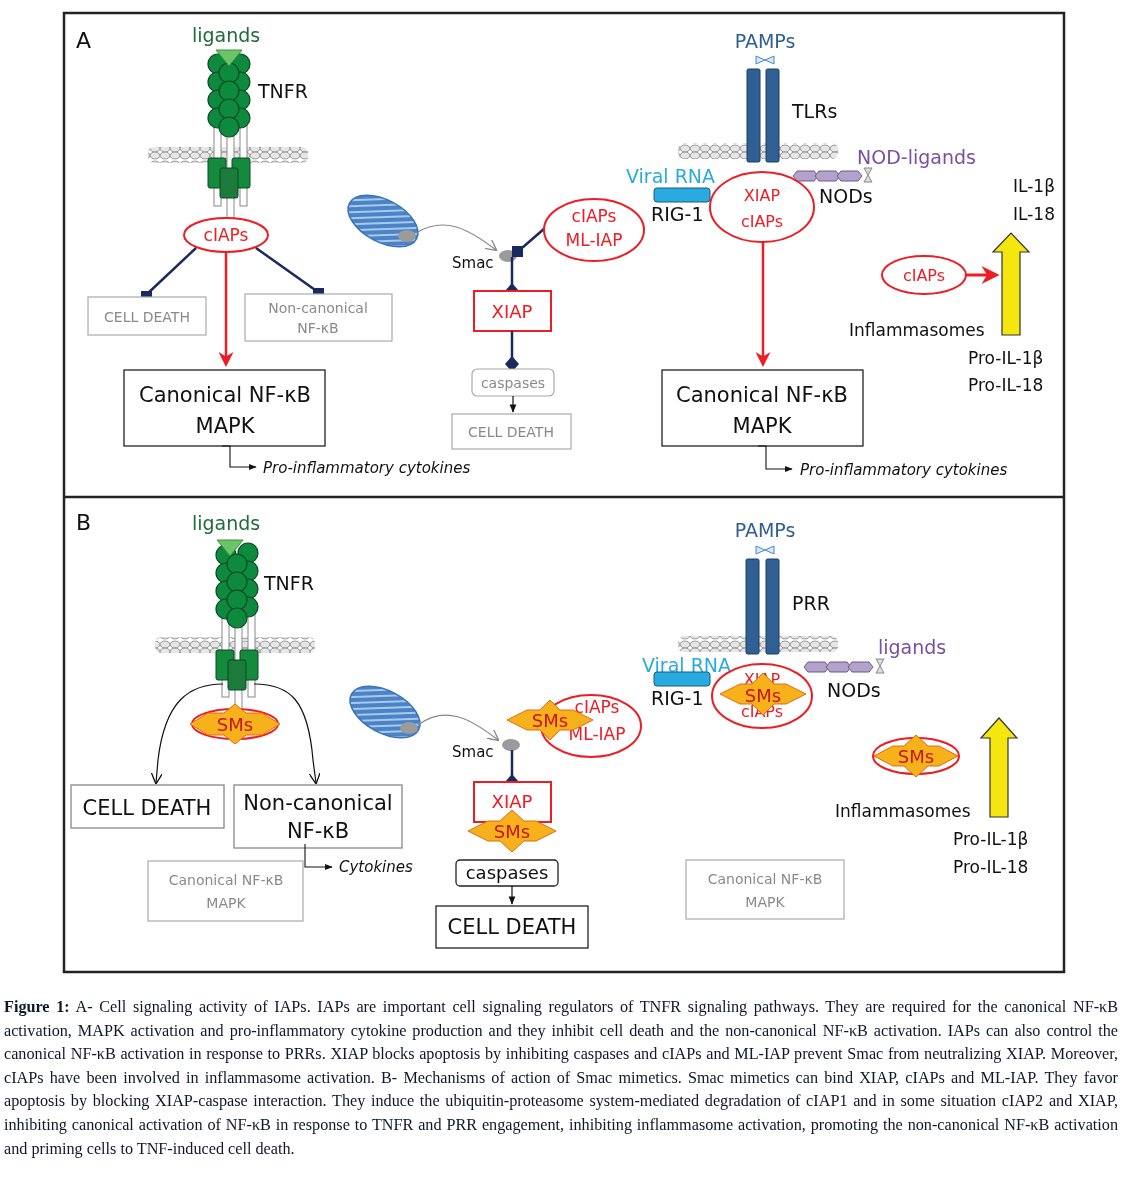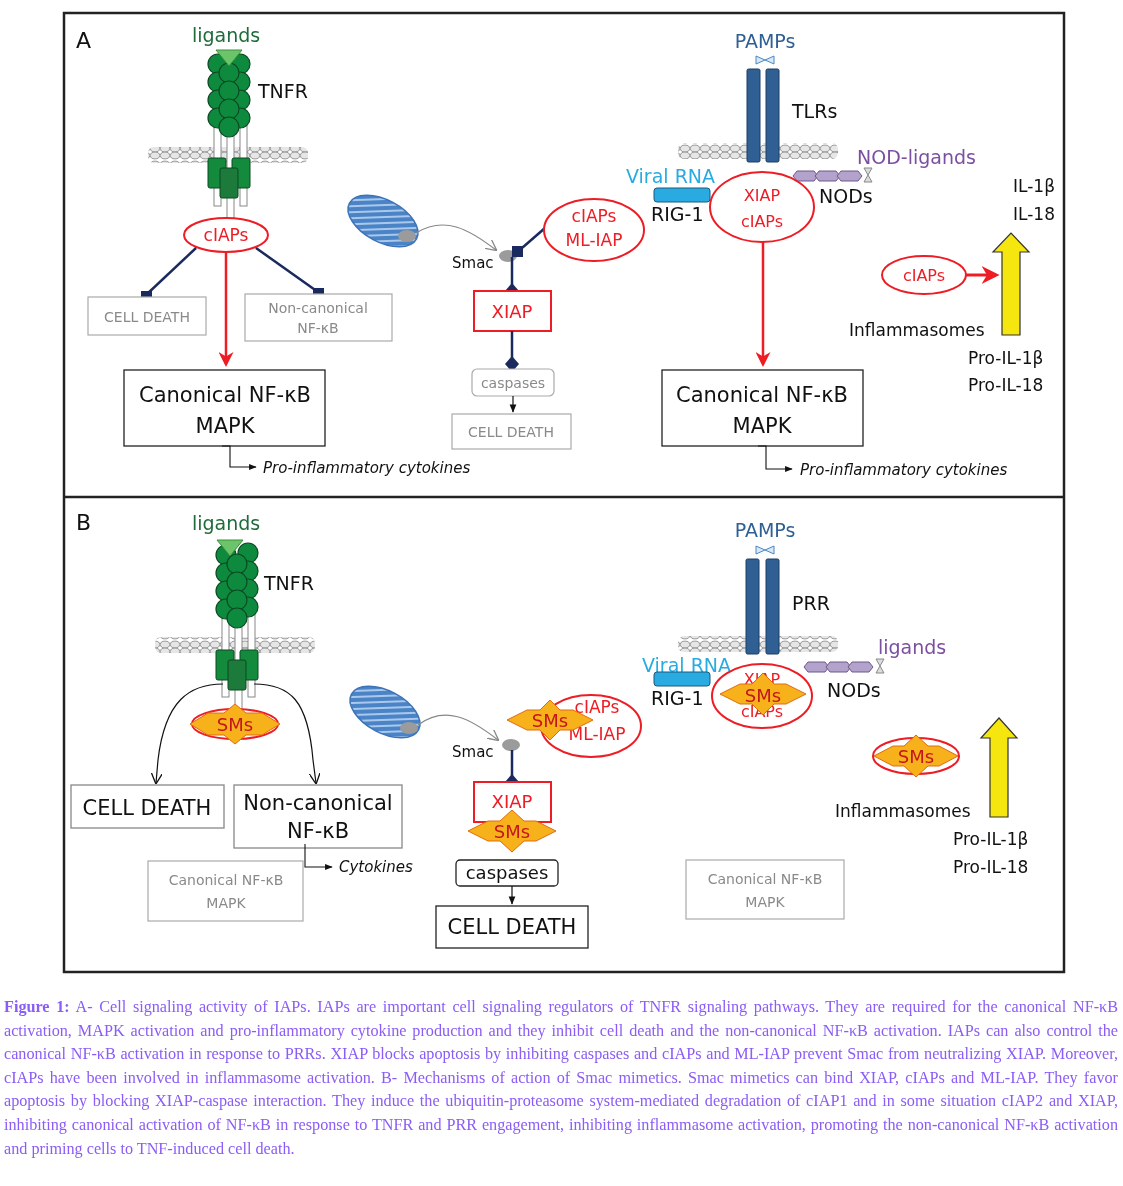--- a/index.html
+++ b/index.html
@@ -3,21 +3,21 @@
 <meta charset="utf-8">
 <style>
   html, body { margin: 0; padding: 0; background: #ffffff; }
   body { width: 1123px; height: 1186px; position: relative; overflow: hidden;
          font-family: "DejaVu Sans", sans-serif; }
   #figure { position: absolute; left: 0; top: 0; }
   svg text { font-family: "DejaVu Sans", sans-serif; }
   .caption {
     position: absolute; left: 4px; top: 996px; width: 1114px;
     font-family: "Liberation Serif", "DejaVu Serif", serif;
-    font-size: 16.2px; line-height: 23.6px; color: #8b5cf6;
+    font-size: 16.2px; line-height: 23.6px; color: #0f172a;
     text-align: justify; text-align-last: left; margin: 0;
   }
   .caption b { font-weight: bold; }
 </style>
 </head>
 <body>
 
 <svg id="figure" width="1123" height="990" viewBox="0 0 1123 990">
   <defs>
     <marker id="arrRed" viewBox="0 0 10 10" refX="8" refY="5" markerWidth="6" markerHeight="6" orient="auto-start-reverse">

